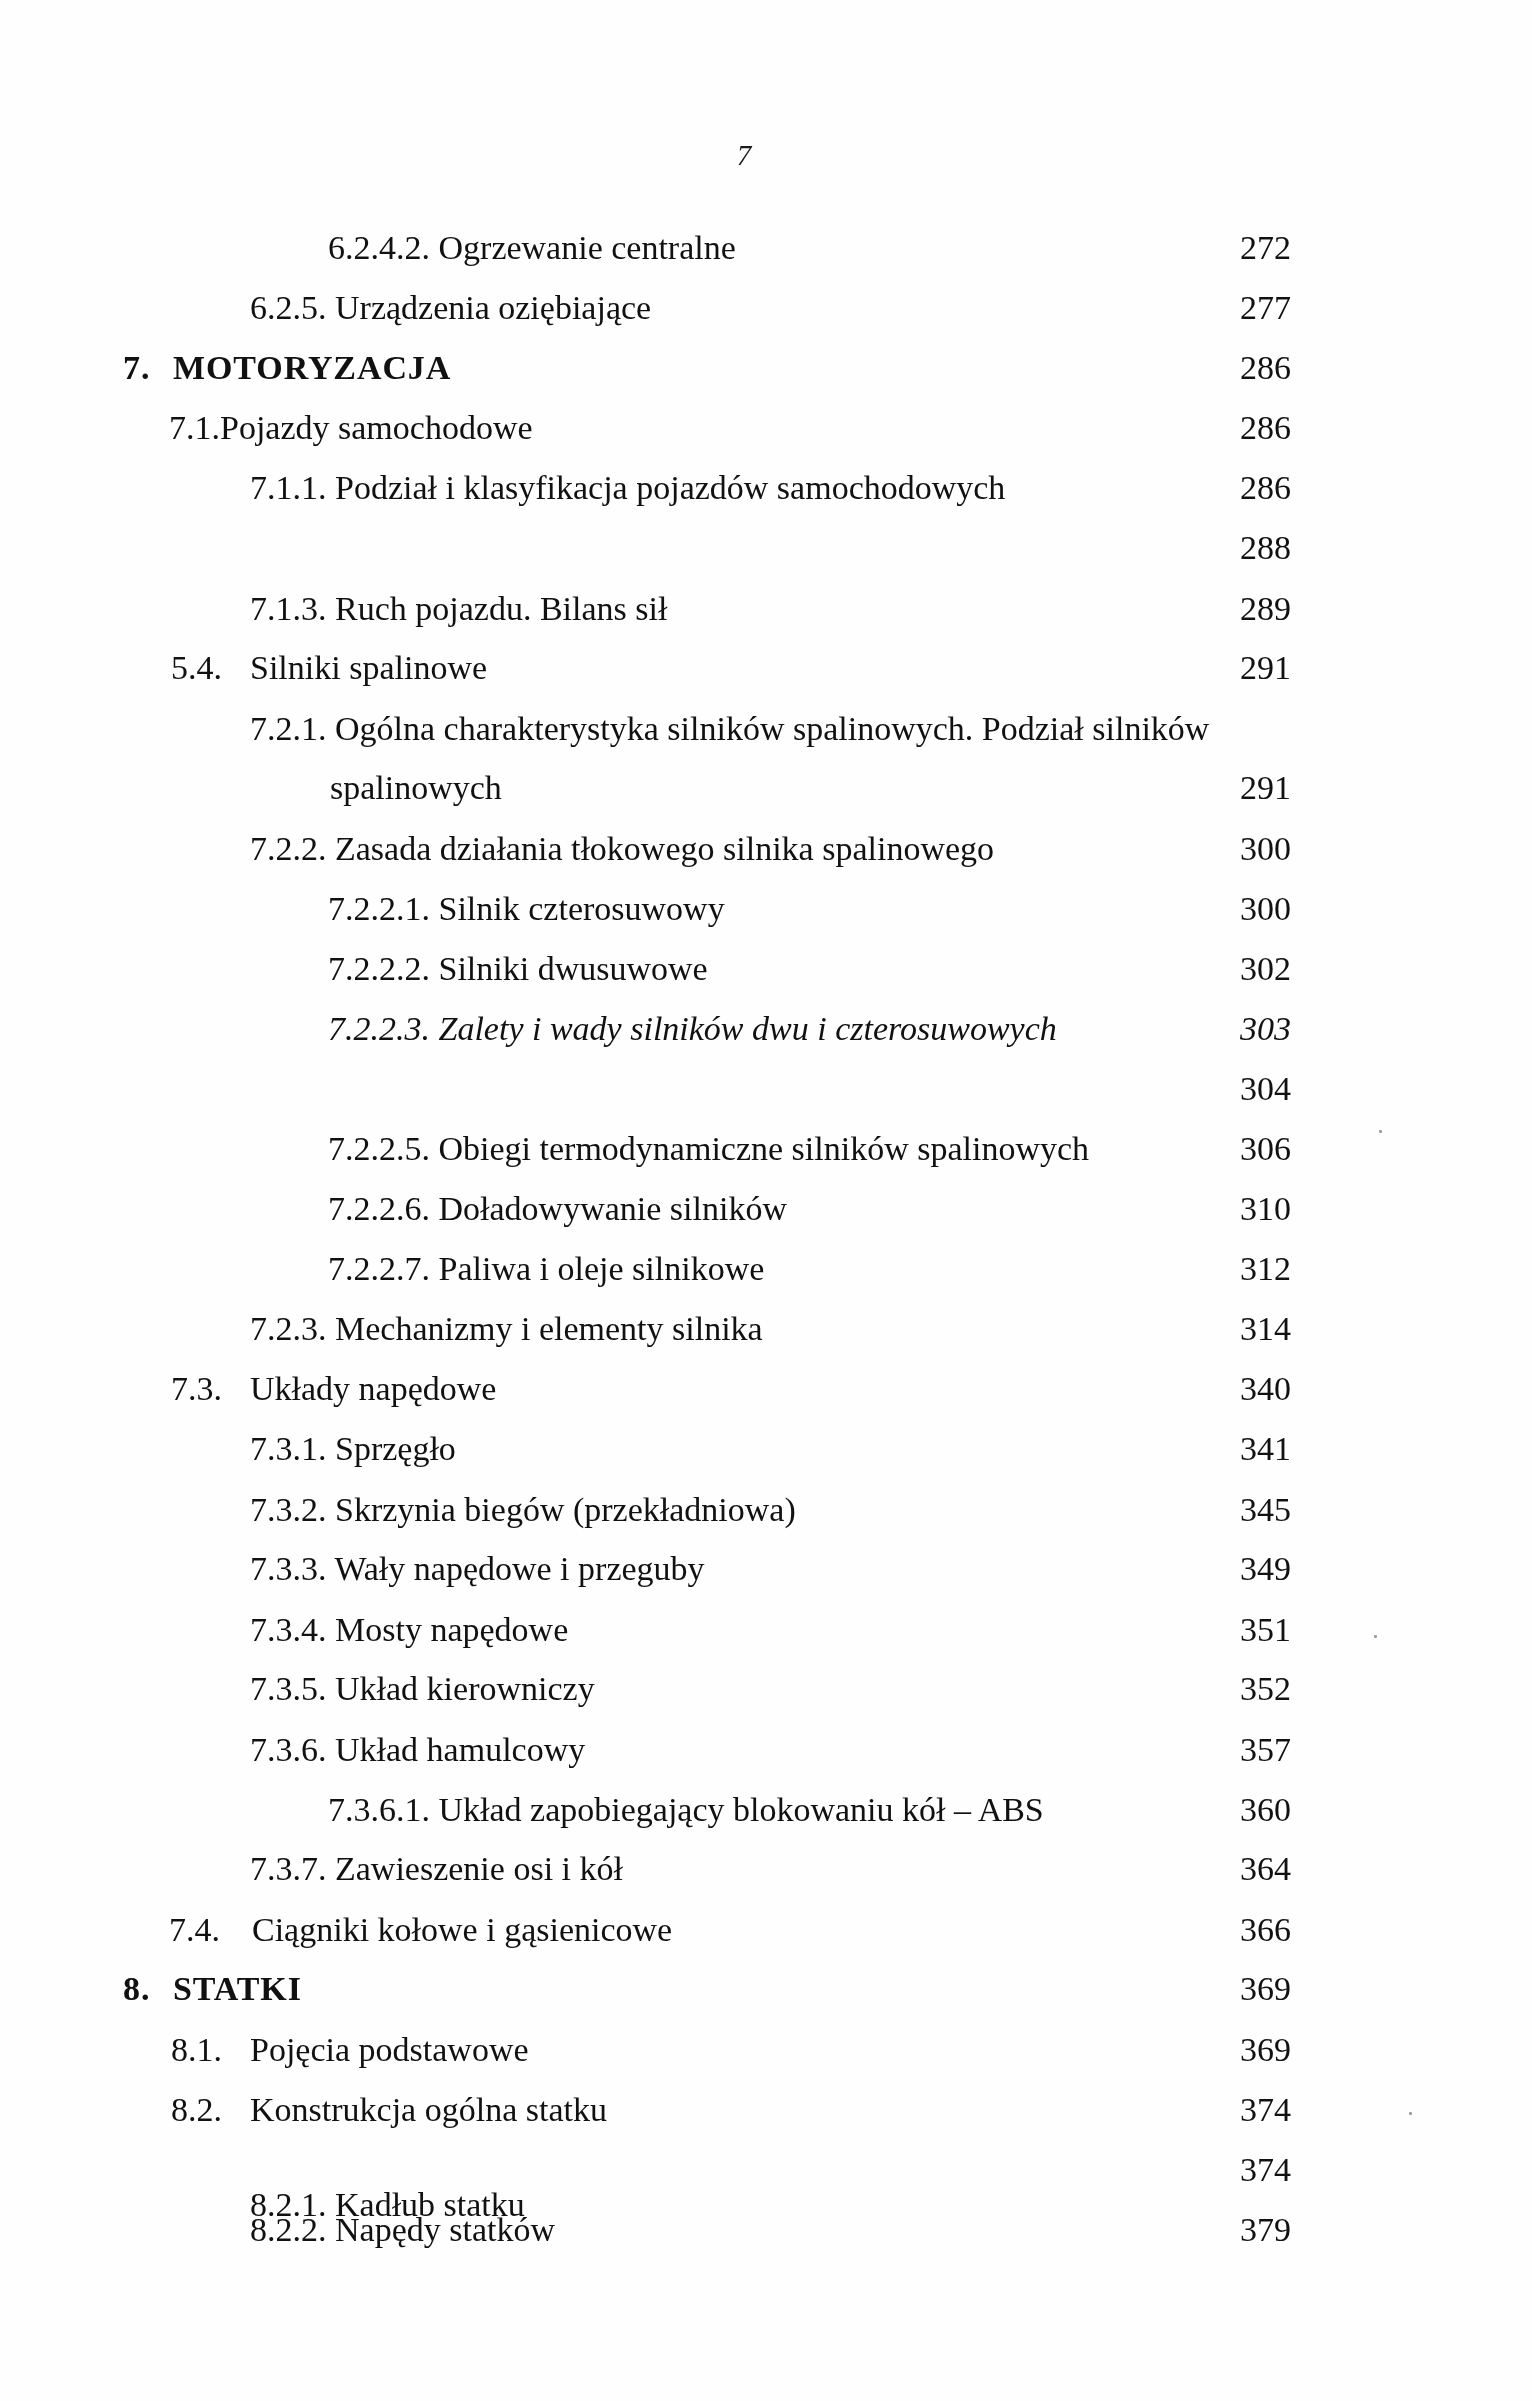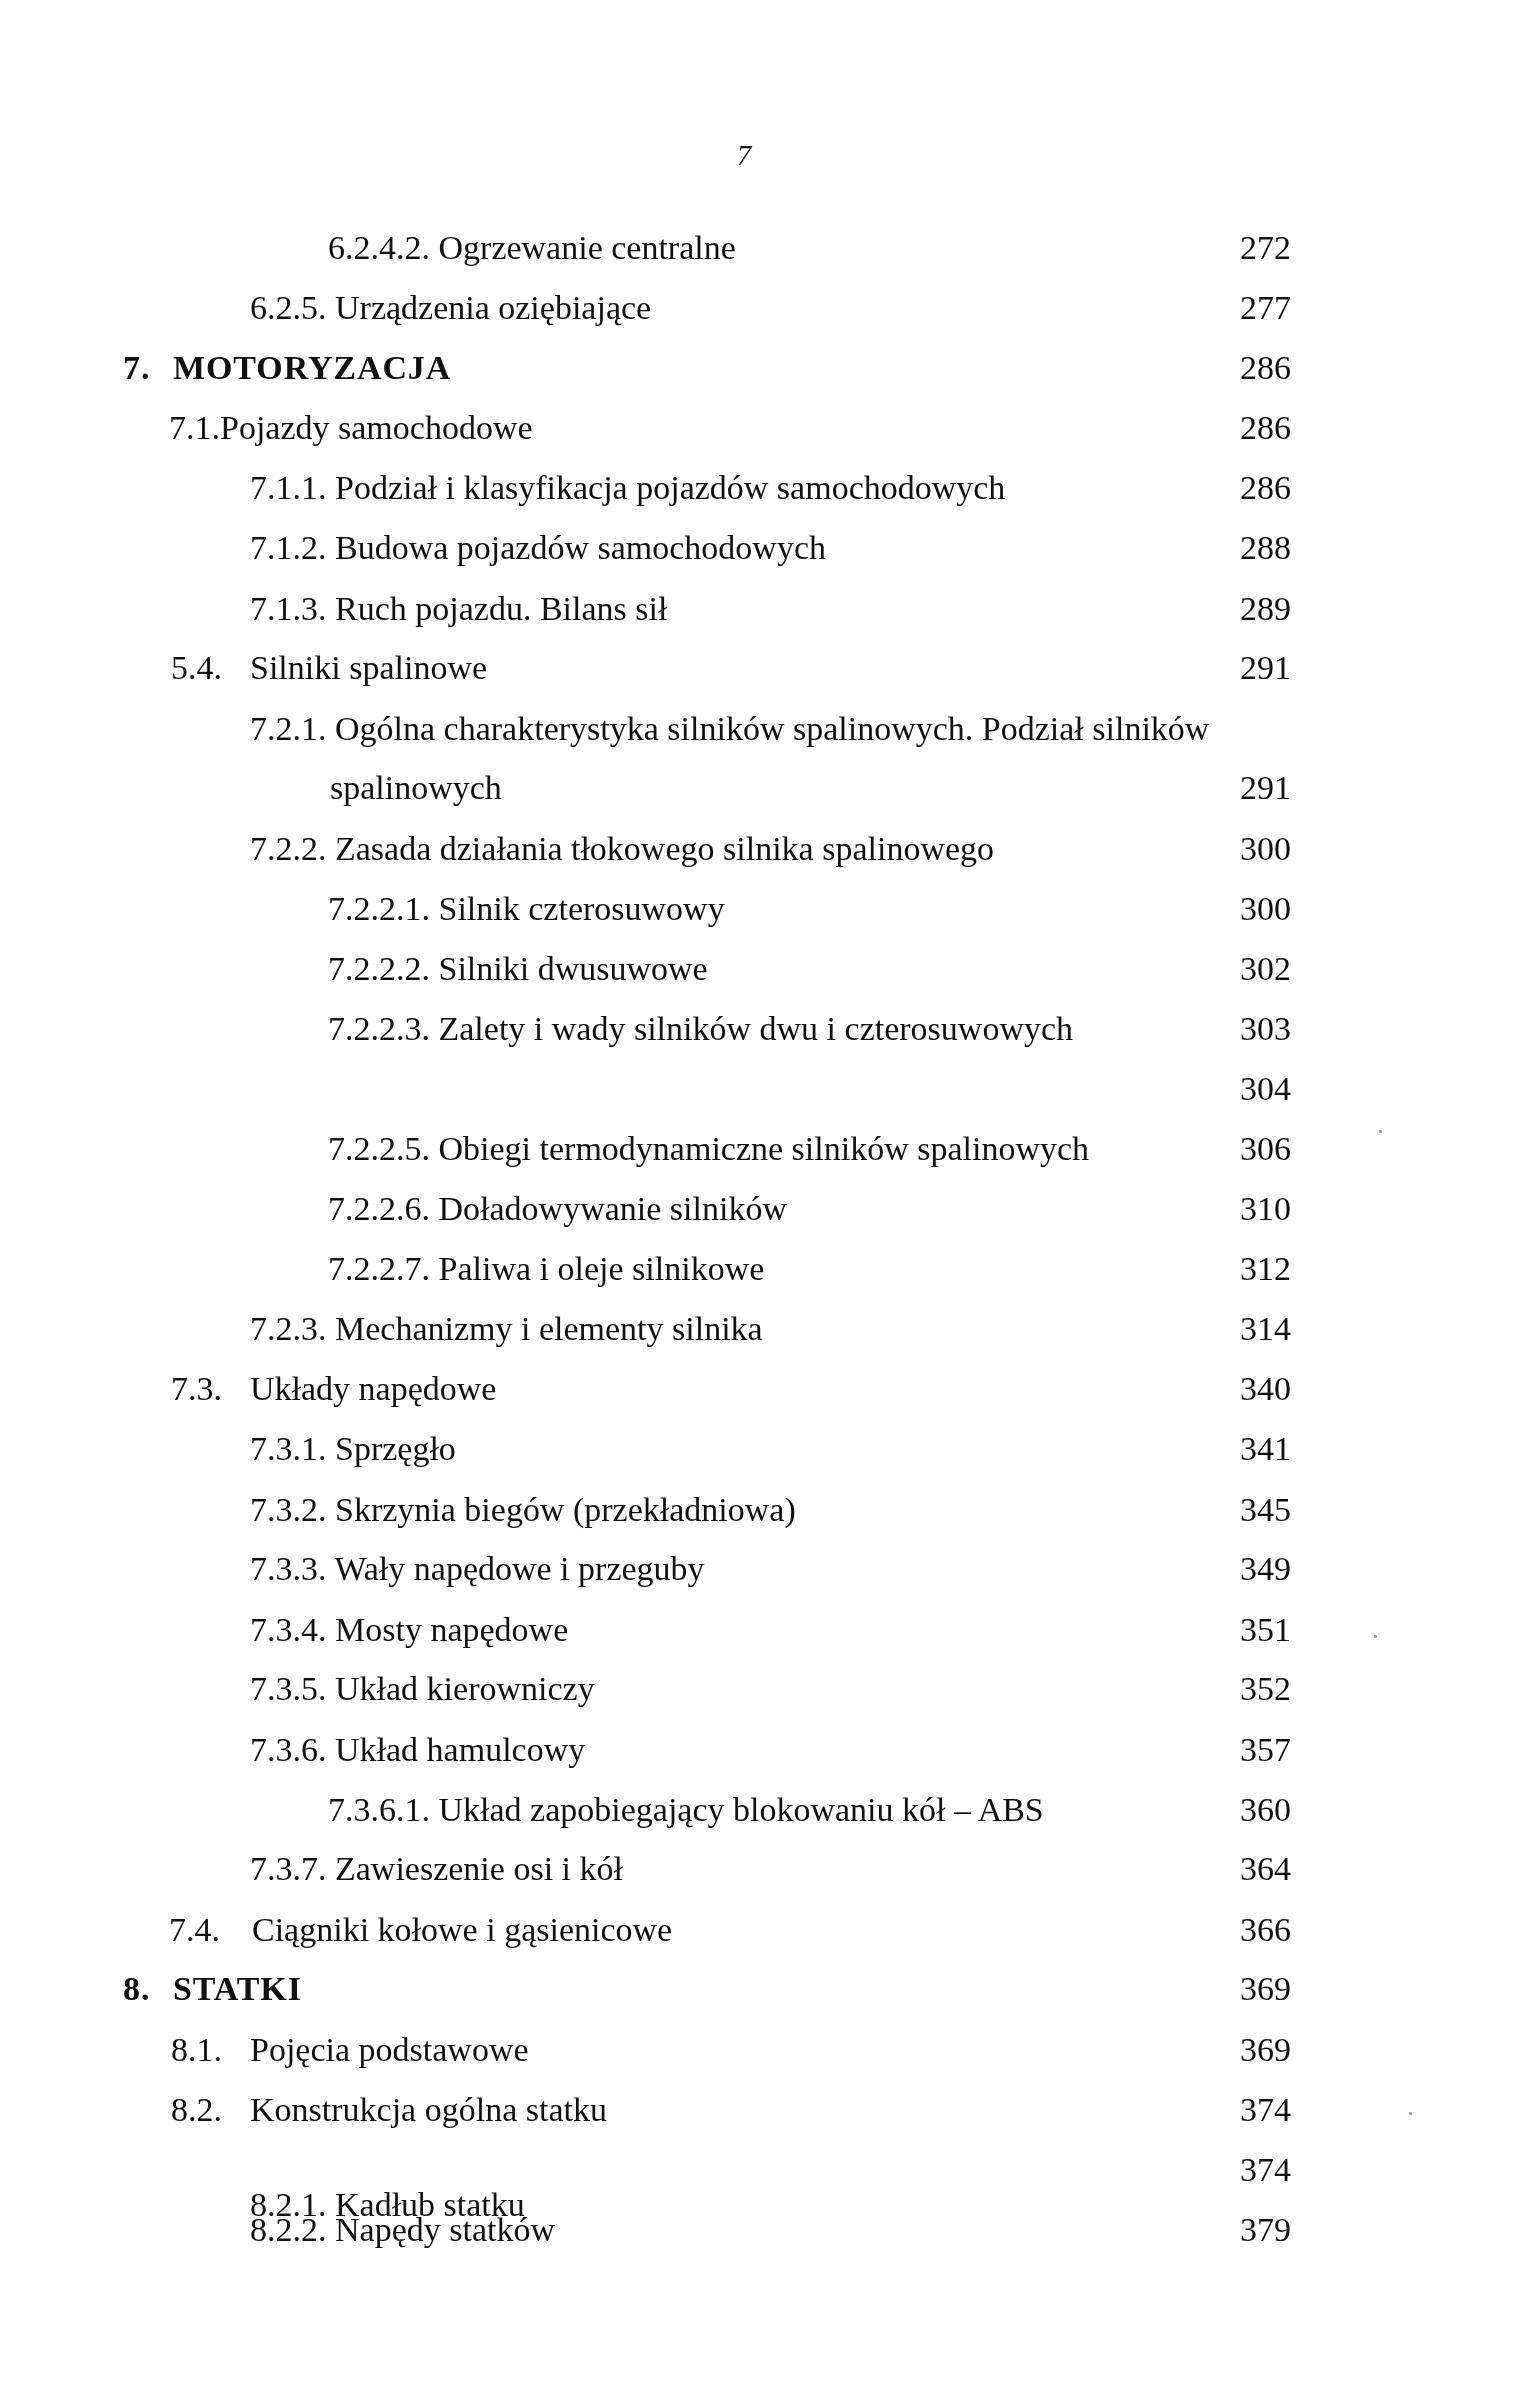--- a/index.html
+++ b/index.html
@@ -91,21 +91,20 @@
       </div>
       <div class="toc-row " style="top: 406px;">
         <span class="toc-num" style="left: 169px;"><span>7.1.</span><span>Pojazdy samochodowe</span></span>
         <span class="toc-page">286</span>
       </div>
       <div class="toc-row " style="top: 466px;">
         <span class="toc-num" style="left: 250px;"><span>7.1.1.</span> <span>Podział i klasyfikacja pojazdów samochodowych</span></span>
         <span class="toc-page">286</span>
       </div>
       <div class="toc-row " style="top: 526px;">
-        <span class="toc-num" style="left: 250px;"><span>7.1.2.</span> <span>Budowa pojazdów samochodowych</span></span>
         <span class="toc-page">288</span>
       </div>
       <div class="toc-row " style="top: 587px;">
         <span class="toc-num" style="left: 250px;"><span>7.1.3.</span> <span>Ruch pojazdu. Bilans sił</span></span>
         <span class="toc-page">289</span>
       </div>
       <div class="toc-row " style="top: 646px;">
         <span class="toc-num" style="left: 171px;">5.4.</span>
         <span class="toc-title" style="left: 250px;">Silniki spalinowe</span>
         <span class="toc-page">291</span>
@@ -123,21 +122,21 @@
         <span class="toc-page">300</span>
       </div>
       <div class="toc-row " style="top: 887px;">
         <span class="toc-num" style="left: 328px;"><span>7.2.2.1.</span> <span>Silnik czterosuwowy</span></span>
         <span class="toc-page">300</span>
       </div>
       <div class="toc-row " style="top: 947px;">
         <span class="toc-num" style="left: 328px;"><span>7.2.2.2.</span> <span>Silniki dwusuwowe</span></span>
         <span class="toc-page">302</span>
       </div>
-      <div class="toc-row " style="top: 1007px;">
+      <div class="toc-row " style="top: 1007px; font-style: italic;">
         <span class="toc-num" style="left: 328px;"><span>7.2.2.3.</span> <span>Zalety i wady silników dwu i czterosuwowych</span></span>
         <span class="toc-page">303</span>
       </div>
       <div class="toc-row " style="top: 1067px;">
         <span class="toc-page">304</span>
       </div>
       <div class="toc-row " style="top: 1127px;">
         <span class="toc-num" style="left: 328px;"><span>7.2.2.5.</span> <span>Obiegi termodynamiczne silników spalinowych</span></span>
         <span class="toc-page">306</span>
       </div>

